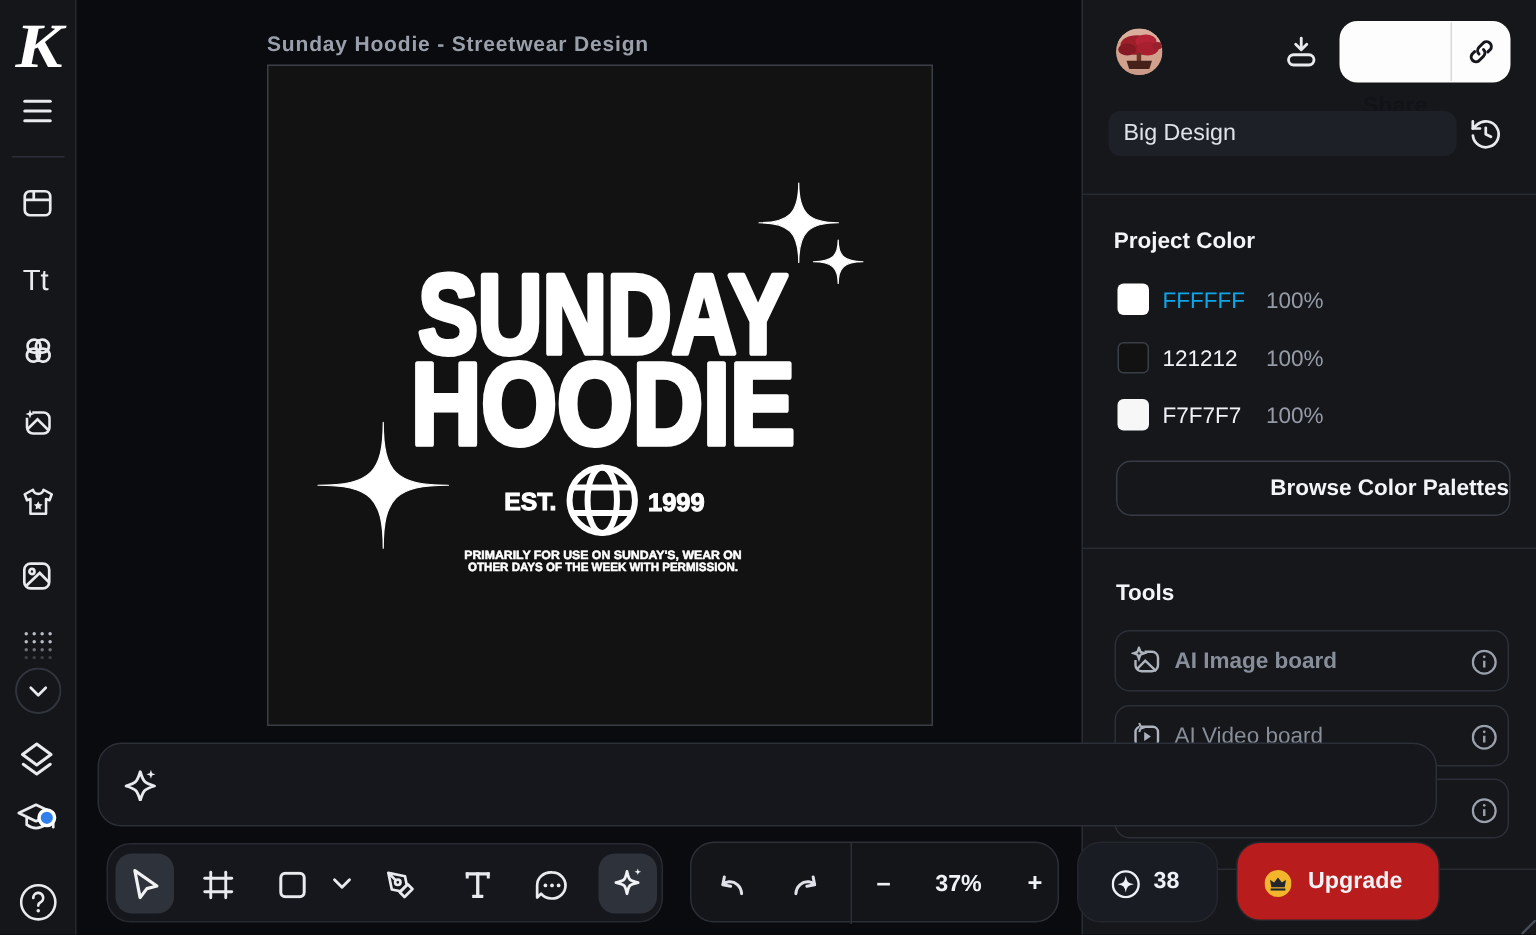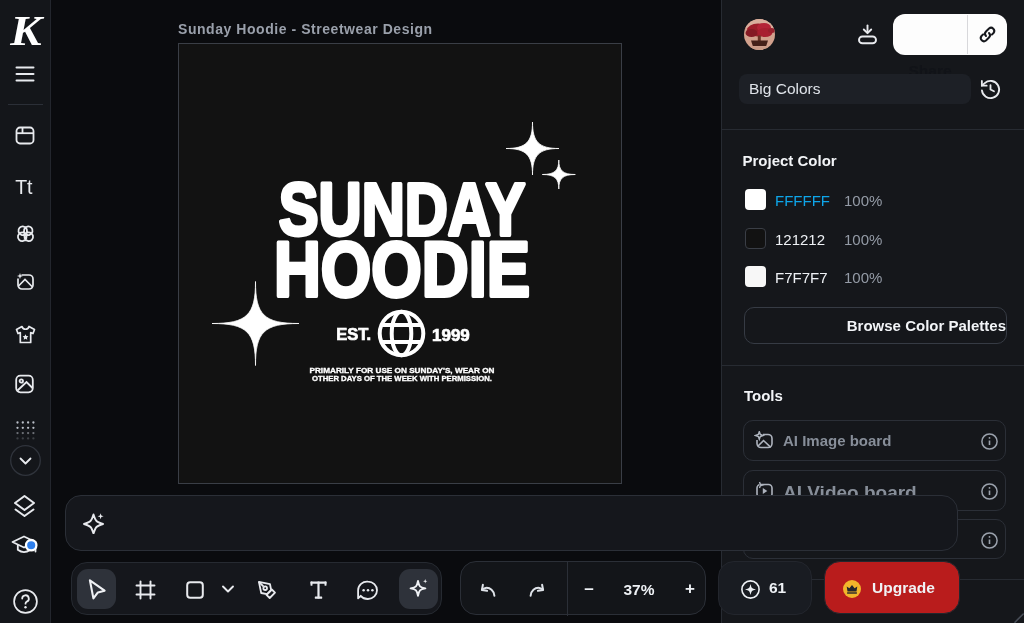--- a/index.html
+++ b/index.html
@@ -162,21 +162,21 @@
 
     <div class="abs" style="left:171px; top:14px; width:114px; height:41px; background:#fdfdfd; border-radius:12px;">
       <div class="abs" style="left:0; top:0; width:74px; height:41px; line-height:41px; text-align:center; color:#111318; font-size:15.5px; font-weight:700;margin-top:36px;">Share</div>
       <div class="abs" style="left:74px; top:1px; width:1px; height:39px; background:#d8d8db;"></div>
       <svg class="abs" style="left:85px; top:11px;" width="19" height="19" viewBox="0 0 19 19" fill="none" stroke="#16181d" stroke-width="2" stroke-linecap="round">
         <path d="M8 11 a3.2 3.2 0 0 1 0 -4.5 l3 -3 a3.2 3.2 0 0 1 4.5 4.5 l-1.6 1.6"></path>
         <path d="M11 8 a3.2 3.2 0 0 1 0 4.5 l-3 3 a3.2 3.2 0 0 1 -4.5 -4.5 l1.6 -1.6"></path>
       </svg>
     </div>
 
-    <div class="abs" style="left:17px; top:74px; width:232px; height:30px; background:#1d2026; border-radius:8px; line-height:30px; padding-left:10px; color:#dfe3e9; font-size:15.5px;">Big Colors</div>
+    <div class="abs" style="left:17px; top:74px; width:232px; height:30px; background:#1d2026; border-radius:8px; line-height:30px; padding-left:10px; color:#dfe3e9; font-size:15.5px;">Big Design</div>
 
     <svg class="abs" style="left:257px; top:78px;" width="23" height="23" viewBox="0 0 24 24" fill="none" stroke="#e8eaee" stroke-width="1.9" stroke-linecap="round" stroke-linejoin="round">
       <path d="M3 3 v5 h5"></path>
       <path d="M3.05 13 A9 9 0 1 0 6 5.3 L3 8"></path>
       <path d="M12 7.5 v4.5 l3.6 1.8"></path>
     </svg>
 
     <div class="abs" style="left:0; top:129px; width:303px; height:1px; background:#272b32;"></div>
 
     <div class="abs" style="left:20.5px; top:152px; color:#f2f4f7; font-size:15px; font-weight:700;">Project Color</div>
@@ -208,21 +208,21 @@
         <circle cx="8.5" cy="4.9" r="0.9" fill="#9aa1ac"></circle>
       </svg>
     </div>
 
     <div class="abs" style="left:21px; top:470px; width:263px; height:41px; border:1px solid #2b2f37; border-radius:10px;">
       <svg class="abs" style="left:10px; top:10px;" width="21" height="20" viewBox="0 0 21 20" fill="none" stroke="#aeb4be" stroke-width="1.6">
         <rect x="3" y="3.5" width="15" height="13" rx="3.5"></rect>
         <path d="M8.8 7 l4.5 3 l-4.5 3 Z" fill="#aeb4be" stroke="none"></path>
         <path d="M5.5 1 l0.8 2.3 L8.5 4 l-2.2 0.8 L5.5 7" fill="#15171b" stroke="#aeb4be" stroke-width="1.4"></path>
       </svg>
-      <div class="abs" style="left:39px; top:11px; color:#878e99; font-size:19px; font-weight:700;">AI Video board</div>
+      <div class="abs" style="left:39px; top:11px; color:#878e99; font-size:15px; font-weight:400;">AI Video board</div>
       <svg class="abs" style="left:237px; top:12px;" width="17" height="17" viewBox="0 0 17 17" fill="none">
         <circle cx="8.5" cy="8.5" r="7.6" stroke="#9aa1ac" stroke-width="1.5"></circle>
         <line x1="8.5" y1="7.5" x2="8.5" y2="12" stroke="#9aa1ac" stroke-width="1.6"></line>
         <circle cx="8.5" cy="4.9" r="0.9" fill="#9aa1ac"></circle>
       </svg>
     </div>
 
     <div class="abs" style="left:21px; top:519px; width:263px; height:40px; border:1px solid #2b2f37; border-radius:10px;">
       <svg class="abs" style="left:237px; top:12px;" width="17" height="17" viewBox="0 0 17 17" fill="none">
         <circle cx="8.5" cy="8.5" r="7.6" stroke="#9aa1ac" stroke-width="1.5"></circle>
@@ -307,21 +307,21 @@
     <div class="abs" style="left:120px; top:17px; width:16px; text-align:center; color:#eef1f5; font-size:17px; font-weight:600;">–</div>
     <div class="abs" style="left:138px; top:19px; width:80px; text-align:center; color:#eef1f5; font-size:15.5px; font-weight:600;">37%</div>
     <div class="abs" style="left:221px; top:17px; width:16px; text-align:center; color:#eef1f5; font-size:17px; font-weight:600;">+</div>
   </div>
 
   <div class="abs" style="left:718px; top:561px; width:94px; height:54px; background:#191c22; border:1px solid #23262d; border-radius:16px;">
     <svg class="abs" style="left:22px; top:18px;" width="19" height="19" viewBox="0 0 19 19" fill="none">
       <circle cx="9.5" cy="9.5" r="8.6" stroke="#eef1f5" stroke-width="1.6"></circle>
       <path d="M9.5 4 q0.65 3.15 1.5 4 q0.85 0.85 4 1.5 q-3.15 0.65 -4 1.5 q-0.85 0.85 -1.5 4 q-0.65 -3.15 -1.5 -4 q-0.85 -0.85 -4 -1.5 q3.15 -0.65 4 -1.5 q0.85 -0.85 1.5 -4 Z" fill="#eef1f5"></path>
     </svg>
-    <div class="abs" style="left:50px; top:17px; color:#eef1f5; font-size:15.5px; font-weight:600;">61</div>
+    <div class="abs" style="left:50px; top:17px; color:#eef1f5; font-size:15.5px; font-weight:600;">38</div>
   </div>
 
   <div class="abs" style="left:824px; top:561px; width:136px; height:53px; background:#b91c1c; border:1px solid #23262d; border-radius:16px;">
     <svg class="abs" style="left:18px; top:18px;" width="18" height="18" viewBox="0 0 18 18">
       <circle cx="9" cy="9" r="9" fill="#f2b52b"></circle>
       <path d="M4.5 11.5 l-0.8 -5 l2.7 1.8 L9 5 l2.6 3.3 l2.7 -1.8 l-0.8 5 Z" fill="#23262d"></path>
       <rect x="4.1" y="12.3" width="9.8" height="1.4" fill="#23262d"></rect>
     </svg>
     <div class="abs" style="left:47px; top:17px; color:#f0f2f5; font-size:15.5px; font-weight:600;">Upgrade</div>
   </div>

